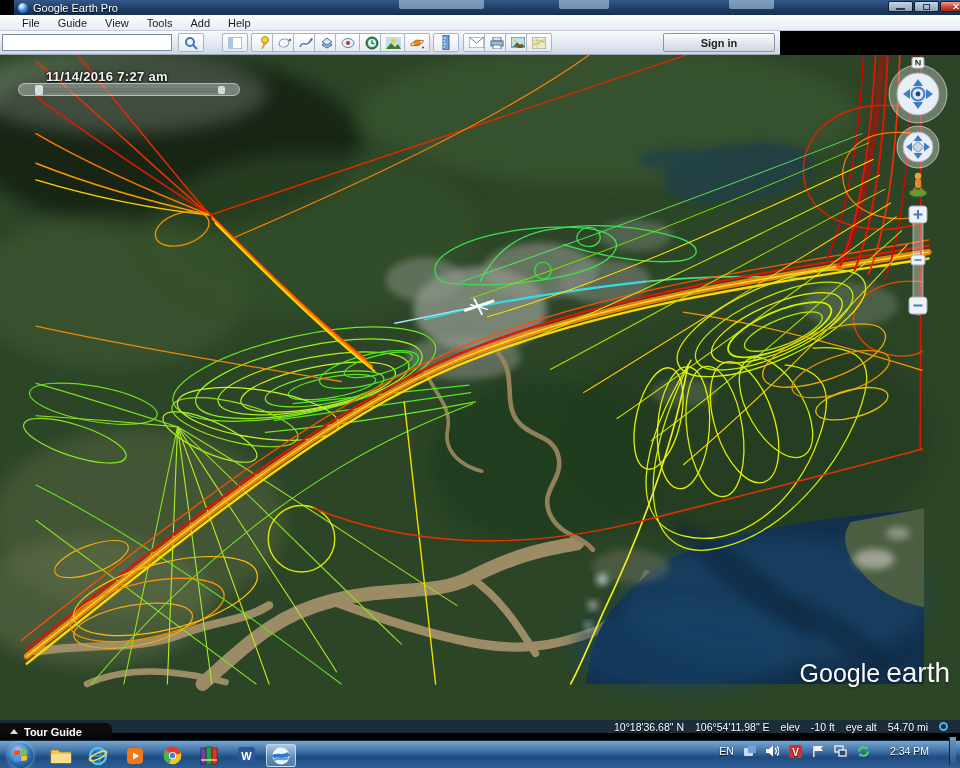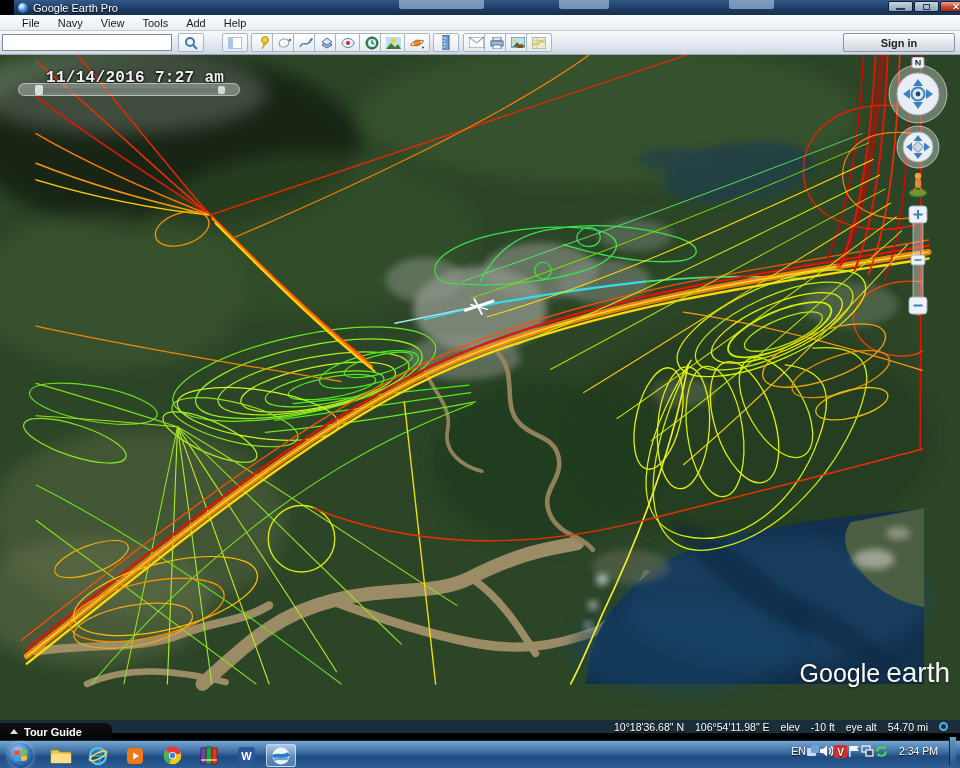--- a/index.html
+++ b/index.html
@@ -21,39 +21,39 @@
   .winbtn.close { width:32px; background:linear-gradient(#f0a08c,#cf4434 55%,#a92a1c); color:#fff;
     font-size:9px; font-weight:bold; text-shadow:0 1px 1px #5d0f05; }
 
   
   #menubar { position:absolute; left:0; top:15px; width:960px; height:16px;
     background:linear-gradient(#fdfdfe,#e9edf3); border-bottom:1px solid #c3cad4;
     display:flex; align-items:center; gap:2px; padding-left:14px; }
   .menuitem { font-size:11px; color:#1a1a1a; padding:1px 8px; }
 
   
-  #toolbar { position:absolute; left:0; top:31px; width:960px; height:24px;
+  #toolbar { position:absolute; left:0; top:31px; width:780px; height:24px;
     background:linear-gradient(#f8fafc,#dde4ed 70%,#cdd6e2); border-bottom:1px solid #9aa6b5; }
   #searchbox { position:absolute; left:2px; top:3px; width:170px; height:17px;
     border:1px solid #7d8a9a; background:#fff; font-size:11px; padding:0 4px; }
   .tbtn { position:absolute; top:2px; width:26px; height:19px; border:1px solid #aab4c2; border-radius:2px;
     background:linear-gradient(#ffffff,#e6ebf2); display:flex; align-items:center; justify-content:center; }
   .tbtn svg { display:block; }
   #signin { position:absolute; right:5px; top:2px; width:112px; height:19px;
     border:1px solid #8a94a2; border-radius:2px; background:linear-gradient(#fefefe,#dfe5ec 60%,#cfd7e1);
     font-size:11px; font-weight:bold; color:#222; display:flex; align-items:center; justify-content:center; }
 
   
   #map { position:absolute; left:0; top:55px; width:960px; height:678px; background:#2c4527; }
   #map svg.terrain { position:absolute; left:0; top:0; }
 
   
   #time-overlay { position:absolute; left:18px; top:16px; width:226px; height:22px; }
-  #timestamp { position:absolute; left:28px; top:-2px; color:#f2f2f2; font-size:16px; font-weight:bold;
-    text-shadow:0 1px 2px #000, 0 0 3px #000; letter-spacing:.3px;font-family:Liberation Mono, monospace; }
+  #timestamp { position:absolute; left:28px; top:-2px; color:#f2f2f2; font-size:13px; font-weight:bold;
+    text-shadow:0 1px 2px #000, 0 0 3px #000; letter-spacing:.3px; }
   #timeslider { position:absolute; left:0; top:12px; width:222px; height:13px;
     background:rgba(255,255,255,.30); border:1px solid rgba(255,255,255,.45); border-radius:7px; }
   #timeslider .track { position:absolute; left:18px; top:4px; width:186px; height:5px;
     background:rgba(90,110,100,.45); border-radius:3px; }
   #timeslider .handle { position:absolute; left:16px; top:1px; width:8px; height:10px;
     background:rgba(255,255,255,.75); border-radius:2px; }
   #timeslider .endcap { position:absolute; right:14px; top:2px; width:7px; height:8px;
     background:rgba(235,245,240,.8); border-radius:2px; }
 
   
@@ -86,21 +86,21 @@
   #taskbar { position:absolute; left:0; top:740px; width:960px; height:28px;
     background:linear-gradient(#7aa6cd,#3c6ea6 40%,#1f4b80 60%,#2f5f97);
     border-top:1px solid #0d2746; display:flex; align-items:center; }
   #startorb { position:absolute; left:8px; top:2px; width:25px; height:25px; border-radius:50%;
     background:radial-gradient(circle at 40% 30%,#9fd0f5,#2e6db5 55%,#10365f);
     box-shadow:0 0 4px rgba(180,220,255,.7); display:flex; align-items:center; justify-content:center; }
   .winflag { width:13px; height:12px; display:grid; grid-template-columns:6px 6px; grid-template-rows:5px 5px; gap:1px; transform:skewY(-4deg); }
   .winflag i { border-radius:1px; }
   .taskicon { position:absolute; top:3px; width:30px; height:23px; display:flex; align-items:center; justify-content:center; border-radius:3px; }
   .taskicon.active { background:linear-gradient(rgba(230,245,255,.55),rgba(140,190,235,.35)); border:1px solid rgba(220,240,255,.7); }
-  #tray { position:absolute; right:4px; top:0; height:20px; display:flex; align-items:center; gap:1px;
+  #tray { position:absolute; right:4px; top:0; height:20px; display:flex; align-items:center; gap:10px;
     color:#fff; font-size:10.5px; text-shadow:0 1px 1px #000;text-align:center; }
   #tray .clock { margin:0 10px; }
   #showdesktop { width:7px; height:28px; border-left:1px solid #0d2746; background:linear-gradient(#6d9bc4,#2a5788); }
   .trayico { display:flex; align-items:center; justify-content:center; }
 </style>
 </head>
 <body>
 
 <div id="app">
 
@@ -116,21 +116,21 @@
         </div>
       <div class="winbtn">
           <div class="box"></div>
         </div>
       <div class="winbtn close">✕</div>
     </div>
   </div>
 
   <div id="menubar">
     <div class="menuitem">File</div>
-    <div class="menuitem">Navy</div>
+    <div class="menuitem">Guide</div>
     <div class="menuitem">View</div>
     <div class="menuitem">Tools</div>
     <div class="menuitem">Add</div>
     <div class="menuitem">Help</div>
   </div>
 
   <div id="toolbar">
     <input id="searchbox" value="" style="">
     <div class="tbtn" style="left:178px;">
       <svg width="14" height="14" viewBox="0 0 14 14">

